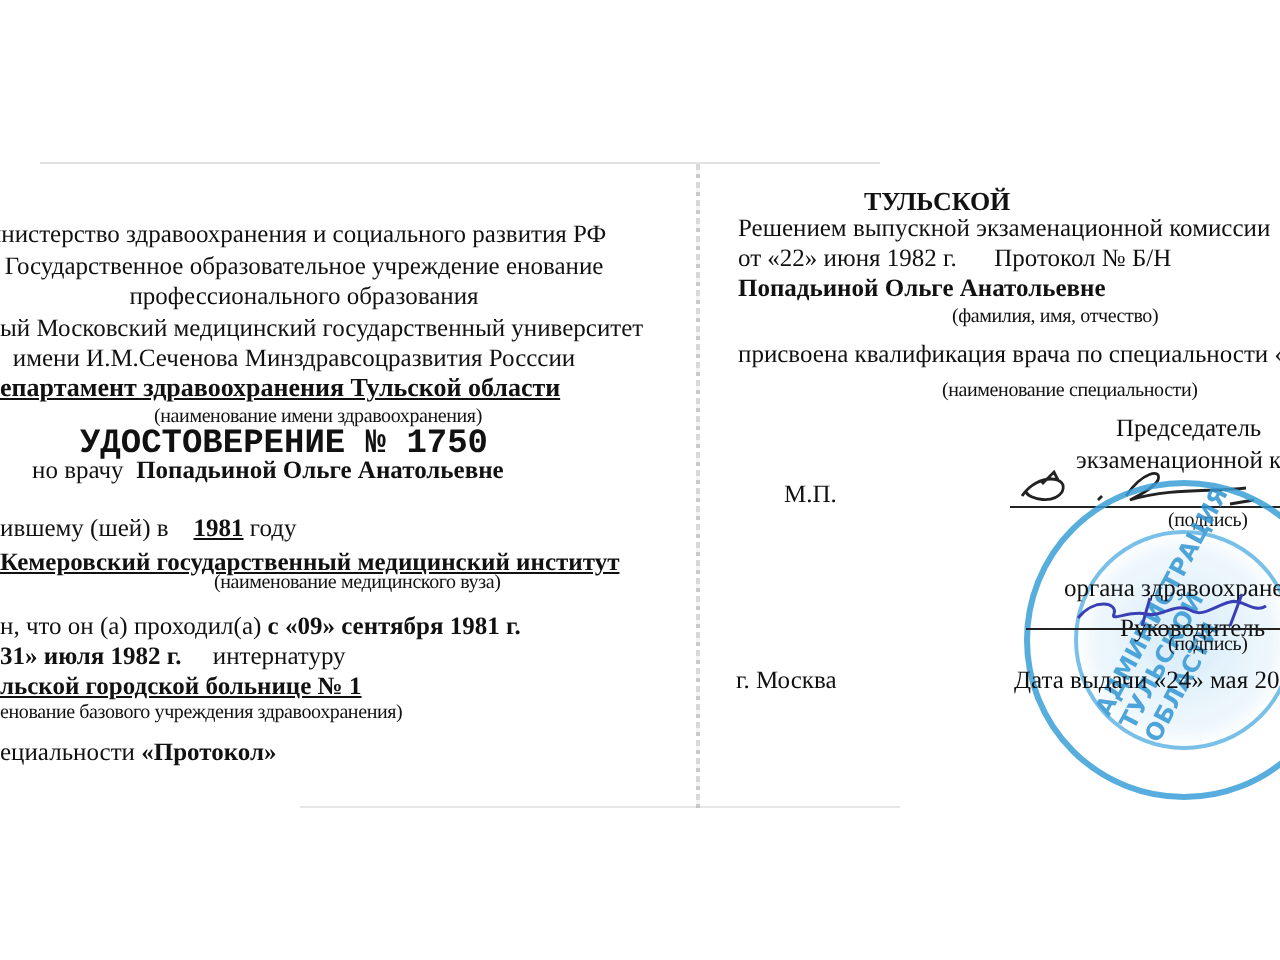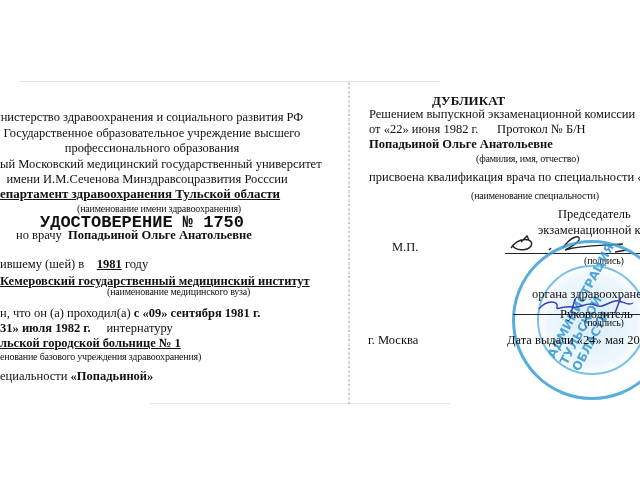--- a/index.html
+++ b/index.html
@@ -81,21 +81,21 @@
   </style>
 </head>
 <body>
 
 <div class="paper-edge-top"></div>
 <div class="paper-edge-bottom"></div>
 <div class="fold"></div>
 
 <div>
   <div class="t s12 c" style="left:143px; top:111px;">Министерство здравоохранения и социального развития  РФ</div>
-  <div class="t s12 c" style="left:152px; top:127px;">Государственное образовательное учреждение высшего</div>
+  <div class="t s12 c" style="left:152px; top:127px;">Государственное образовательное учреждение енование</div>
   <div class="t s12 c" style="left:152px; top:142px;">профессионального образования</div>
   <div class="t s12" style="left:0px; top:158px;">ый Московский  медицинский государственный университет</div>
   <div class="t s12 c" style="left:147px; top:173px;">имени И.М.Сеченова  Минздравсоцразвития Росссии</div>
   <div class="t s12 b u" style="left:0px; top:187px; font-size:13px;">епартамент здравоохранения Тульской области</div>
   <div class="t s10 c" style="left:159px; top:204px;">(наименование имени  здравоохранения)</div>
 
   <div class="t title c" style="left:142px; top:214px;font-family:Liberation Mono, monospace;">УДОСТОВЕРЕНИЕ № 1750</div>
 
   <div class="t s12" style="left:0px; top:229px;padding-left:16px;">
     <span>но  врачу</span>&nbsp;
@@ -114,26 +114,26 @@
     <span class="b">с «09»  сентября 1981 г.</span>
   </div>
   <div class="t s12" style="left:0px; top:322px;">
     <span class="b">31»  июля  1982  г.</span>&nbsp;&nbsp;&nbsp;&nbsp;
     <span>интернатуру</span>
   </div>
   <div class="t s12 b u" style="left:0px; top:337px;">льской городской больнице № 1</div>
   <div class="t s10" style="left:0px; top:352px;">енование базового учреждения здравоохранения)</div>
   <div class="t s12" style="left:0px; top:370px;">
     <span>ециальности</span>
-    <span class="b">«Попадьиной»</span>
+    <span class="b">«Протокол»</span>
   </div>
 </div>
 
 <div>
-  <div class="t b" style="left:432px; top:94px; font-size:13px;">ДУБЛИКАТ</div>
+  <div class="t b" style="left:432px; top:94px; font-size:13px;">ТУЛЬСКОЙ</div>
   <div class="t s12" style="left:369px; top:108px;">Решением выпускной экзаменационной комиссии</div>
   <div class="t s12" style="left:369px; top:123px;">
     <span>от  «22»  июня 1982 г.</span>&nbsp;&nbsp;&nbsp;&nbsp;&nbsp;
     <span>Протокол № Б/Н</span>
   </div>
   <div class="t s12 b" style="left:369px; top:138px;">Попадьиной Ольге Анатольевне</div>
   <div class="t s10" style="left:476px; top:154px;">(фамилия, имя, отчество)</div>
   <div class="t s12" style="left:369px; top:171px;">присвоена квалификация врача по специальности  «П</div>
   <div class="t s10" style="left:471px; top:191px;">(наименование специальности)</div>
 

